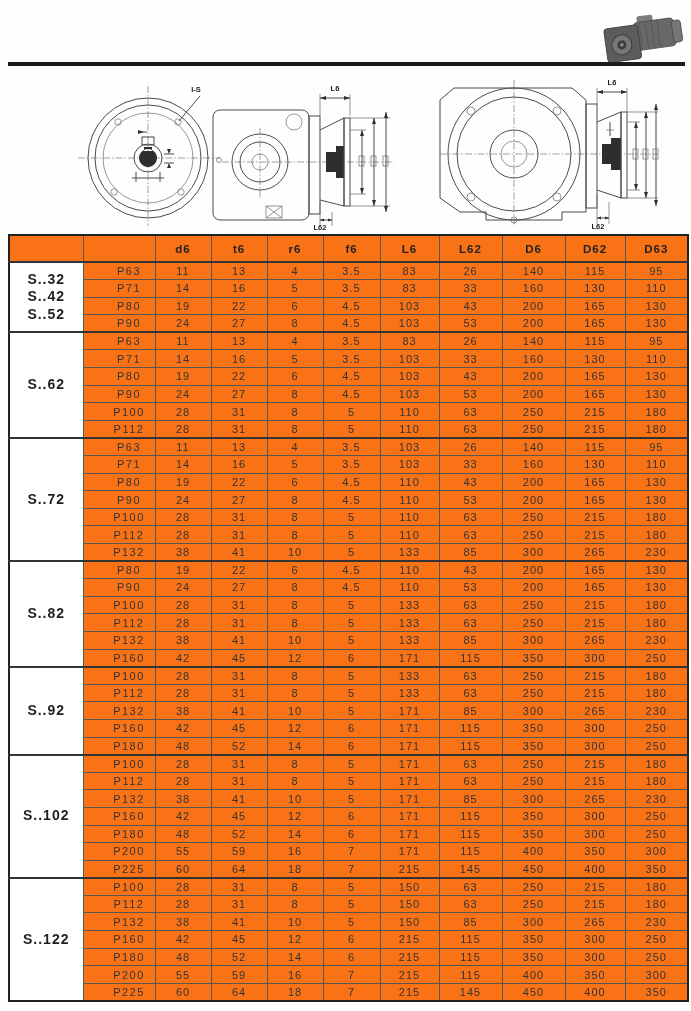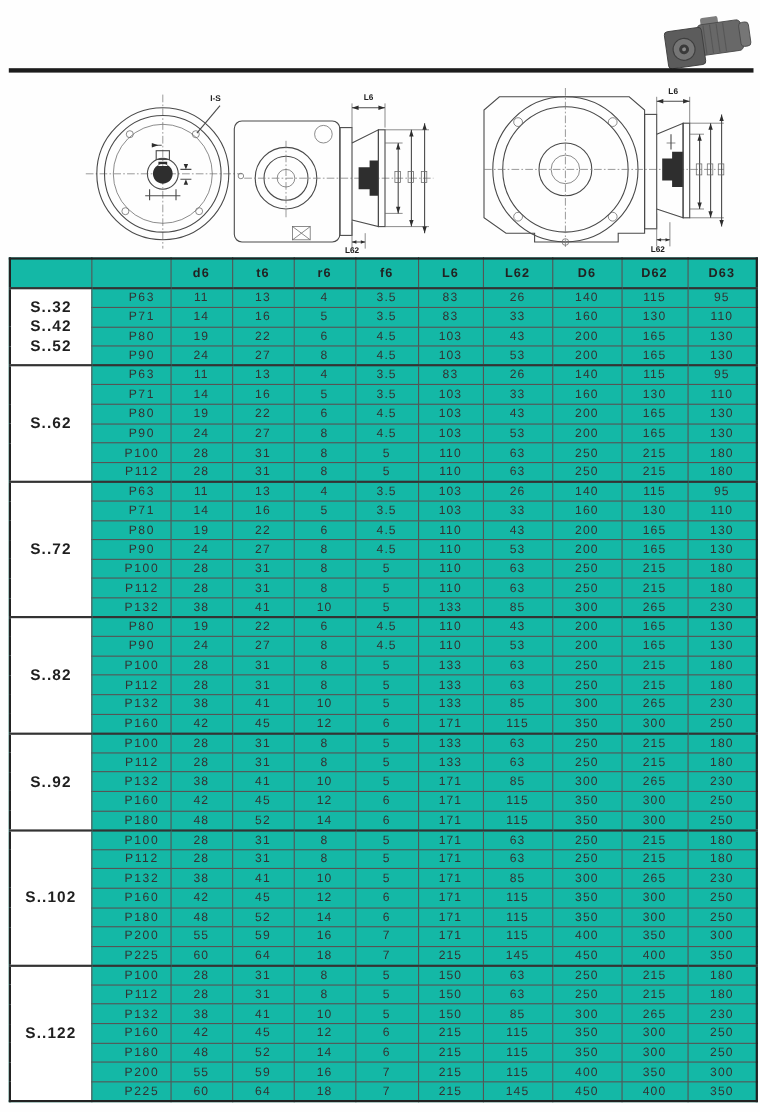--- a/index.html
+++ b/index.html
@@ -18,21 +18,21 @@
   .drawB { position:absolute; left:208px; top:78px; }
   .drawC { position:absolute; left:418px; top:74px; }
   svg .ln   { stroke:#4a4a4a; stroke-width:1; fill:none; }
   svg .thin { stroke:#6a6a6a; stroke-width:0.7; fill:none; }
   svg .cl   { stroke:#7a7a7a; stroke-width:0.7; fill:none; stroke-dasharray:7 2 1.5 2; }
   svg .dk   { fill:#2e2e2e; stroke:none; }
   svg .dimt { font-family:"Liberation Sans",sans-serif; font-size:7.5px; font-weight:bold; fill:#222; }
 
   
   .tbl-wrap { position:absolute; left:8px; top:234px; }
-  table.dims { border-collapse:collapse; table-layout:fixed; width:679px; background:#14b8a6; }
+  table.dims { border-collapse:collapse; table-layout:fixed; width:679px; background:#f97316; }
   table.dims th, table.dims td {
     border:1px solid #555; text-align:center; vertical-align:middle;
     font-size:11px; letter-spacing:1px; padding:0; height:17.6px; color:#333;
   }
   table.dims thead th { height:27px; font-size:11.5px; font-weight:bold; color:#222;
     border-bottom:2px solid #333; }
   table.dims { border:2px solid #222; }
   table.dims .group-cell { font-size:14px; font-weight:bold; letter-spacing:1px; color:#1f1f1f;
     background:#fff; line-height:1.25;margin-top:28px; }
   table.dims .size-cell { letter-spacing:1.5px;padding-left:20px; }

